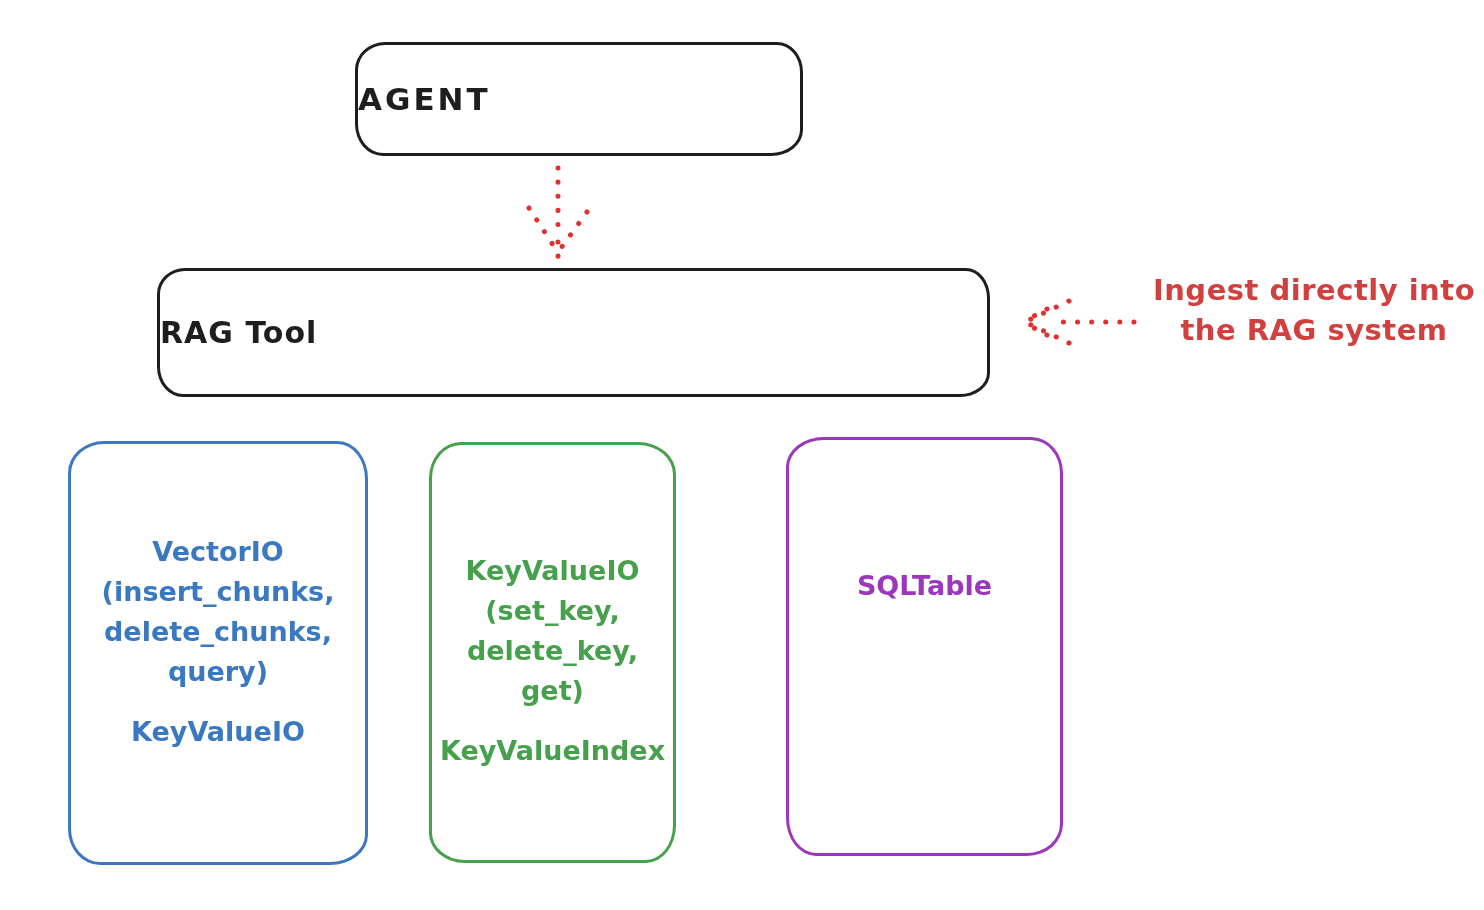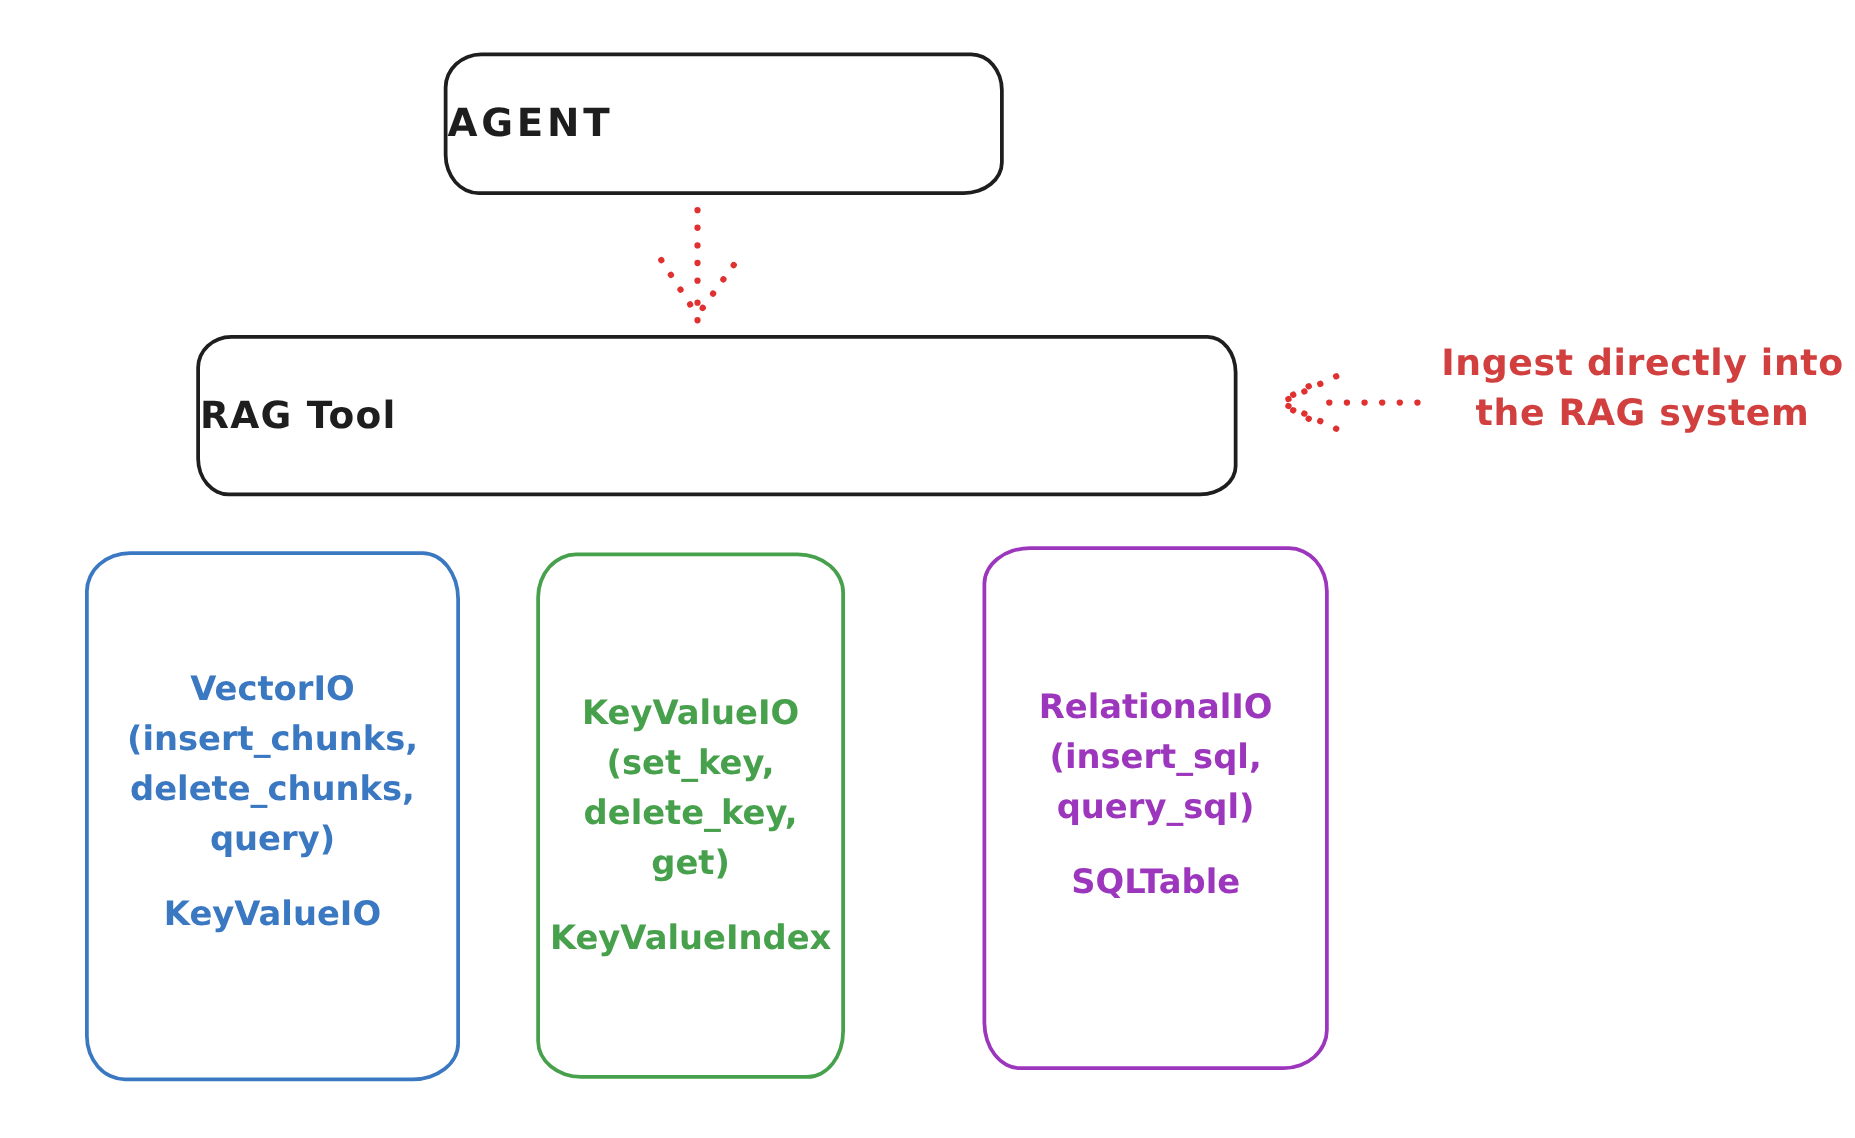--- a/index.html
+++ b/index.html
@@ -146,19 +146,16 @@
   </div>
 
   <div class="node store green">
     <div class="io">KeyValueIO
 (set_key,
 delete_key, get)</div>
     <div class="idx">KeyValueIndex</div>
   </div>
 
   <div class="node store purple">
-    <div class="io">RelationalIO
-(insert_sql,
-query_sql)</div>
     <div class="idx">SQLTable</div>
   </div>
 
 </div>
 
 </body></html>

